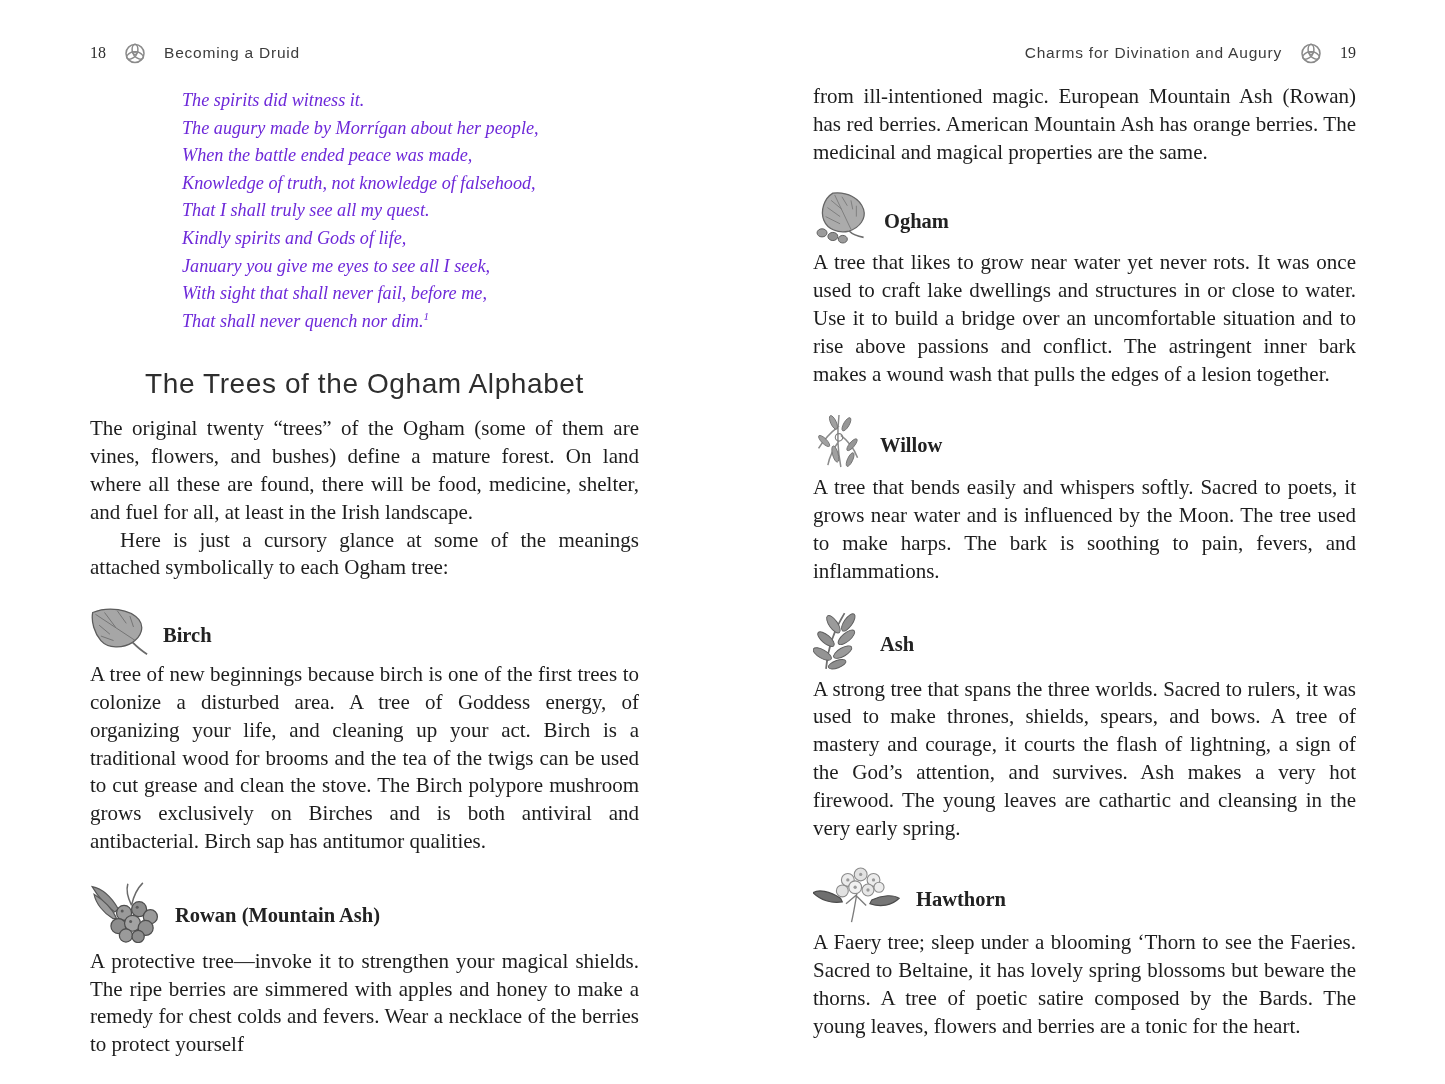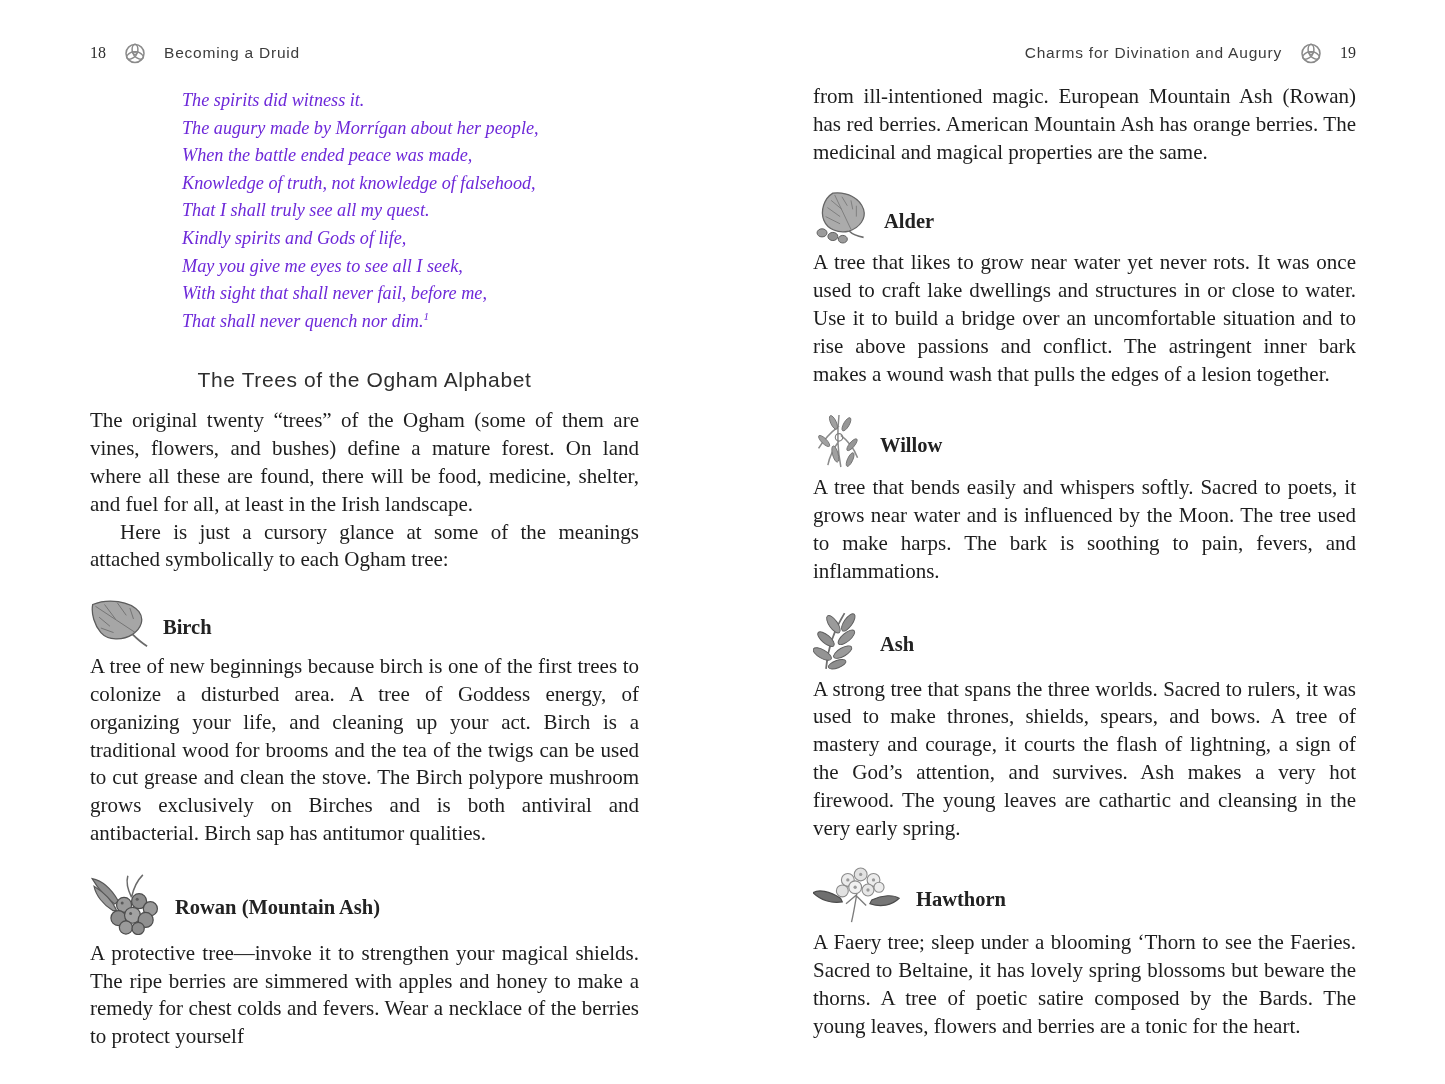--- a/index.html
+++ b/index.html
@@ -48,21 +48,21 @@
   }
   .poem sup { font-size: 11px; line-height: 0; }
 
   
   .section-heading {
     margin-top: 33px;
     margin-bottom: 15px;
     text-align: center;
     font-family: "Liberation Sans", sans-serif;
     font-weight: normal;
-    font-size: 21px;
+    font-size: 28px;
     letter-spacing: 0.6px;
     color: #2e2e2e;
   }
 
   p.body {
     font-size: 21px;
     line-height: 27.8px;
     text-align: justify;
     color: #1d1d1d;
   }
@@ -107,21 +107,21 @@
     <span>Becoming a Druid</span>
   </div>
 
   <div class="poem">
     <div>The spirits did witness it.</div>
     <div>The augury made by Morrígan about her people,</div>
     <div>When the battle ended peace was made,</div>
     <div>Knowledge of truth, not knowledge of falsehood,</div>
     <div>That I shall truly see all my quest.</div>
     <div>Kindly spirits and Gods of life,</div>
-    <div>May you give me eyes to see all I seek,</div>
+    <div>January you give me eyes to see all I seek,</div>
     <div>With sight that shall never fail, before me,</div>
     <div><span>That shall never quench nor dim.</span><sup>1</sup></div>
   </div>
 
   <h2 class="section-heading">The Trees of the Ogham Alphabet</h2>
 
   <p class="body">The original twenty “trees” of the Ogham (some of them are vines, flowers, and bushes) define a mature forest. On land where all these are found, there will be food, medicine, shelter, and fuel for all, at least in the Irish landscape.</p>
   <p class="body indent">Here is just a cursory glance at some of the meanings attached symbolically to each Ogham tree:</p>
 
   <div class="entry">
@@ -189,21 +189,21 @@
       <span class="tree-icon">
         <svg viewBox="0 0 62 58" width="56" height="53">
           <path d="M22 2 C38 0 52 8 56 20 C59 30 52 40 40 44 C28 47 16 42 12 32 C8 22 12 8 22 2 Z" fill="#ababab" stroke="#666666" stroke-width="1.4"></path>
           <path d="M24 4 L42 42 M20 10 L32 20 M16 18 L30 28 M14 28 L30 36 M32 6 L38 16 M42 10 L44 20 M48 16 L48 28" fill="none" stroke="#7a7a7a" stroke-width="1"></path>
           <path d="M40 44 C44 48 50 50 56 51" fill="none" stroke="#6d6d6d" stroke-width="1.8"></path>
           <ellipse cx="10" cy="46" rx="5.5" ry="4.5" fill="#9c9c9c" stroke="#5f5f5f" stroke-width="1.1"></ellipse>
           <ellipse cx="22" cy="50" rx="5.5" ry="4.5" fill="#929292" stroke="#5f5f5f" stroke-width="1.1"></ellipse>
           <ellipse cx="33" cy="53" rx="5" ry="4.2" fill="#9c9c9c" stroke="#5f5f5f" stroke-width="1.1"></ellipse>
         </svg>
       </span>
-      <span class="entry-title">Alder</span>
+      <span class="entry-title">Ogham</span>
     </div>
     <p class="body">A tree that likes to grow near water yet never rots. It was once used to craft lake dwellings and structures in or close to water. Use it to build a bridge over an uncomfortable situation and to rise above passions and conflict. The astringent inner bark makes a wound wash that pulls the edges of a lesion together.</p>
   </div>
 
   <div class="entry">
     <div class="entry-head">
       <span class="tree-icon">
         <svg viewBox="0 0 56 60" width="52" height="56">
           <path d="M28 2 C26 20 26 38 30 58 M28 14 C20 20 12 28 6 38 M30 24 C38 30 44 38 48 48 M28 30 C22 38 18 46 16 56" fill="none" stroke="#8b8b8b" stroke-width="1.6"></path>
           <ellipse cx="22" cy="10" rx="3" ry="8" transform="rotate(-25 22 10)" fill="#a0a0a0" stroke="#6e6e6e" stroke-width="0.9"></ellipse>

